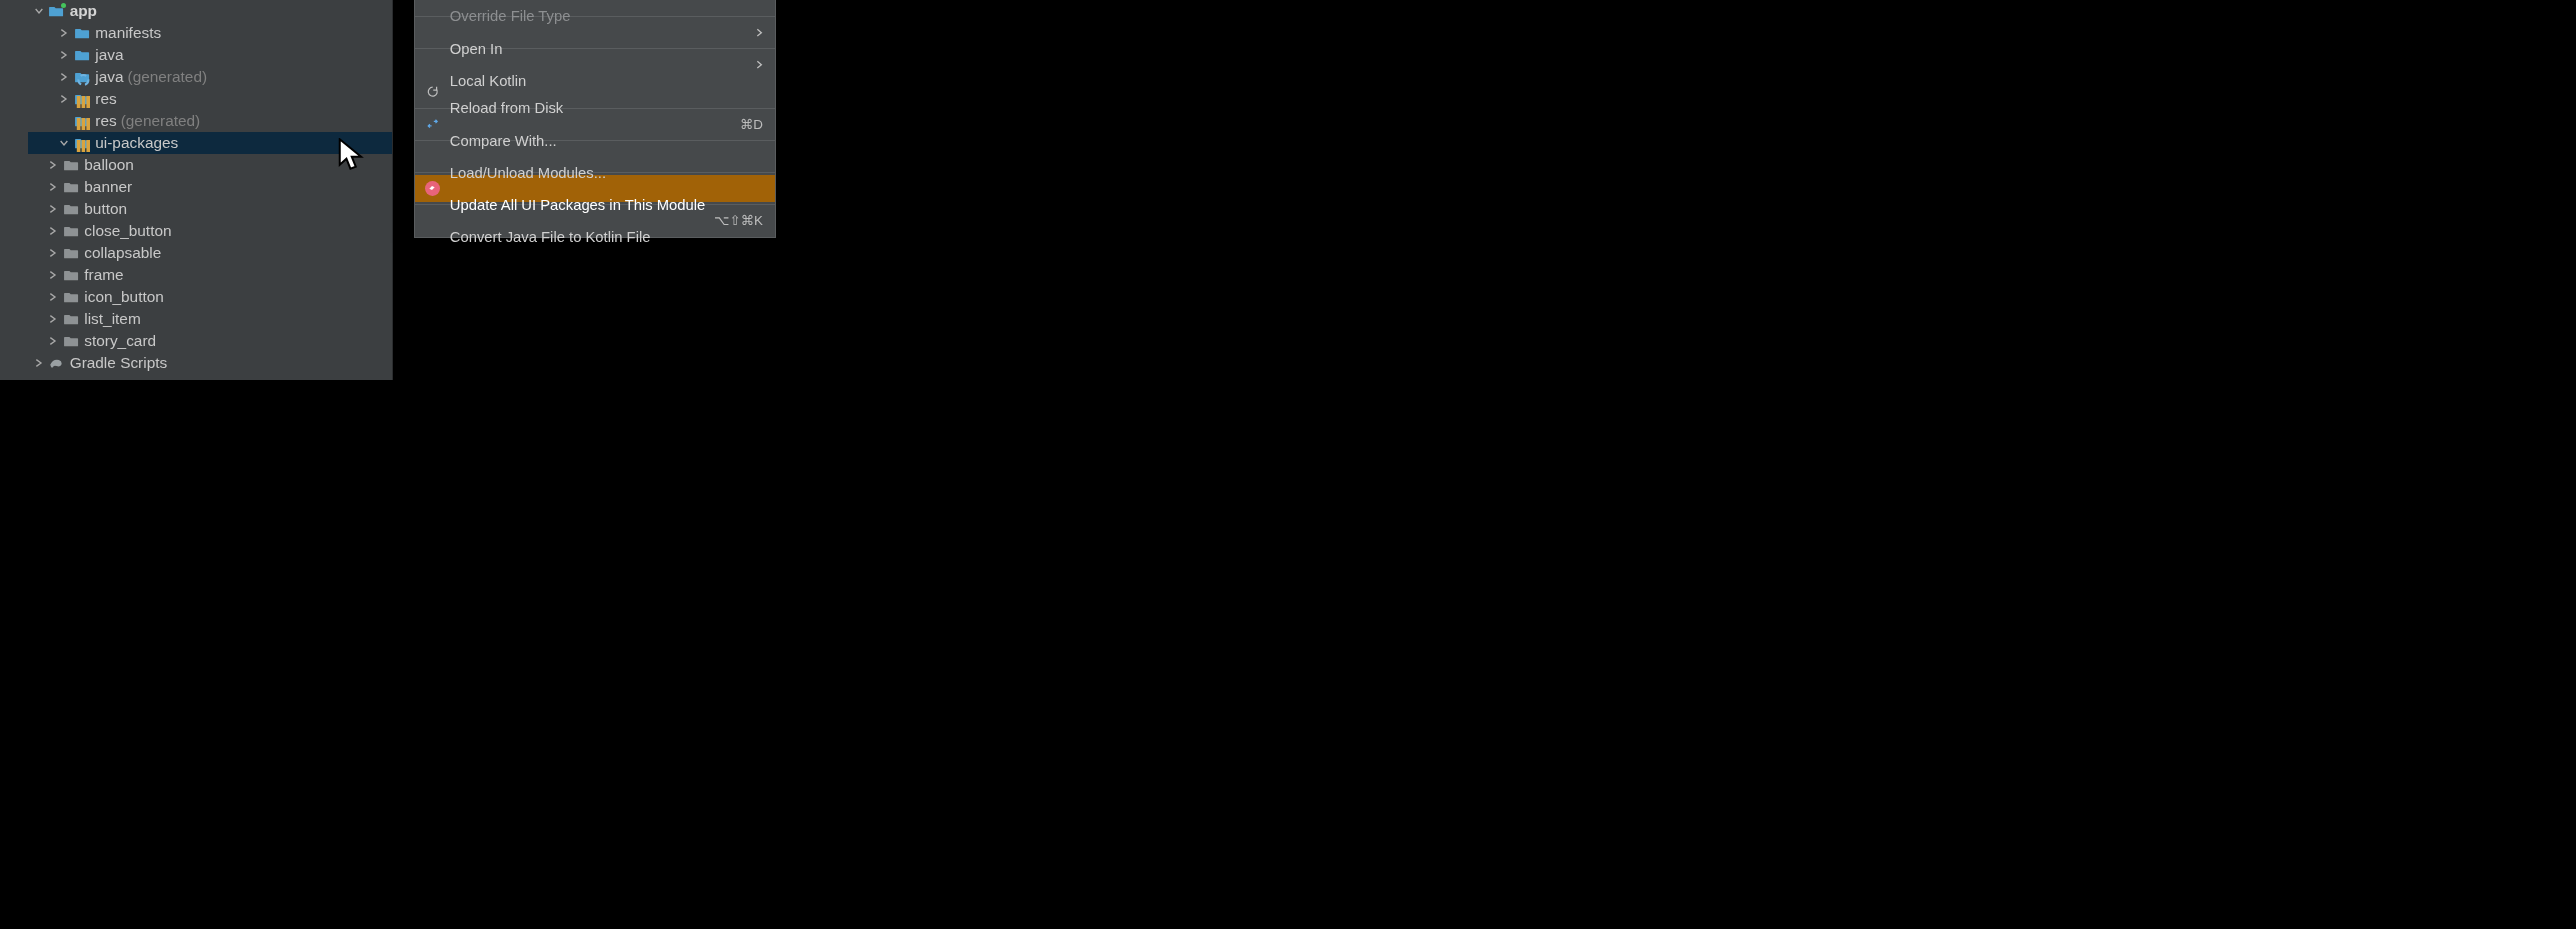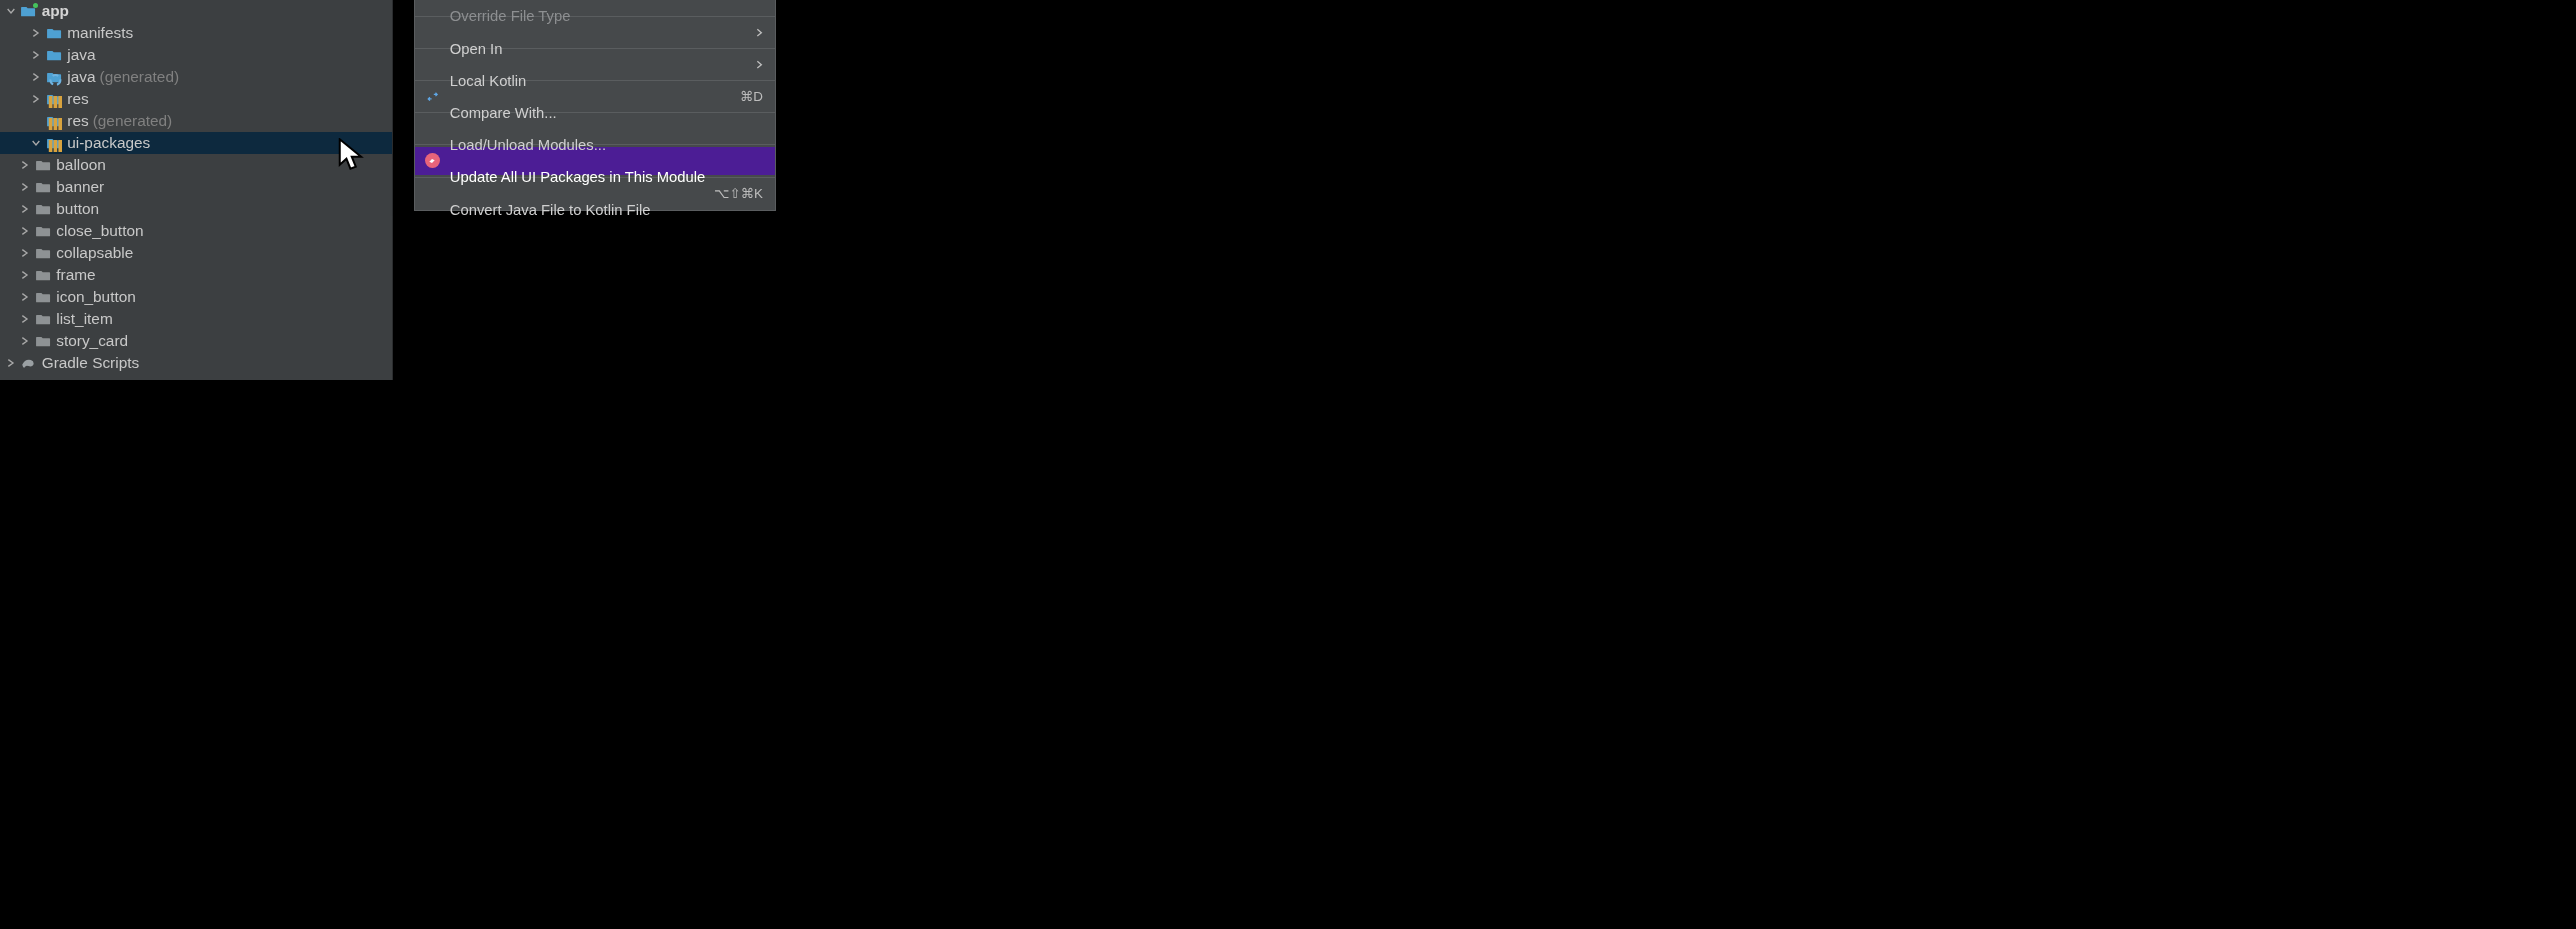--- a/index.html
+++ b/index.html
@@ -21,20 +21,21 @@
     height: 380px;
     background: #3c3f41;
     border-right: 0.7px solid #2b2d2f;
     user-select: none;
   }
   .tree-row {
     display: flex;
     align-items: center;
     height: 22px;
     white-space: nowrap;
+    margin-left: 28px;
   }
   .tree-row.selected {
     background: #0d293e;
     color: #ffffff;
     text-align: right;
   }
   .tree-row .arrow {
     width: 10.7px;
     margin-right: 5.4px;
     display: inline-flex;
@@ -87,21 +88,21 @@
   }
   .menu-row {
     display: flex;
     align-items: center;
     height: 27.5px;
     padding: 0 12px 0 9.4px;
     color: #d0d0d0;
     font-size: 14.8px;
   }
   .menu-row.highlight {
-    background: #4c1d95;
+    background: #a16207;
     color: #ffffff;
   }
   .menu-row .m-icon {
     width: 16px; height: 16px;
     margin-right: 9.4px;
     display: inline-flex;
     align-items: center; justify-content: center;
     color: #bfbfbf;
   }
   .menu-row .m-icon.blank { visibility: hidden; }
@@ -425,20 +426,29 @@
   <div class="menu-row">
     <span class="m-icon blank"></span>
     <span class="m-label">Local Kotlin</span>
     <span class="m-sub">
       <svg width="6.7" height="9.4" viewBox="0 0 10 14">
           <path d="M2 2 L8 7 L2 12" fill="none" stroke="currentColor" stroke-width="2"></path>
         </svg>
     </span>
   </div>
 
+  <div class="menu-row">
+    <span class="m-icon">
+      <svg viewBox="0 0 24 24" width="13.4" height="13.4">
+          <path d="M12 4 a8 8 0 1 0 7 4" fill="none" stroke="currentColor" stroke-width="2.2"></path>
+          <path d="M19 3 L19 9 L13 9" fill="none" stroke="currentColor" stroke-width="2.2"></path>
+        </svg>
+    </span>
+    <span class="m-label">Reload from Disk</span>
+  </div>
 
   <div class="menu-sep"></div>
 
   <div class="menu-row">
     <span class="m-icon">
       <svg viewBox="0 0 24 24" width="13.4" height="13.4">
           <path d="M4 16 L10 16 M7 13 L4 16 L7 19" fill="none" stroke="#5fa8e8" stroke-width="2.2"></path>
           <path d="M20 8 L14 8 M17 5 L20 8 L17 11" fill="none" stroke="#5fa8e8" stroke-width="2.2"></path>
         </svg>
     </span>

